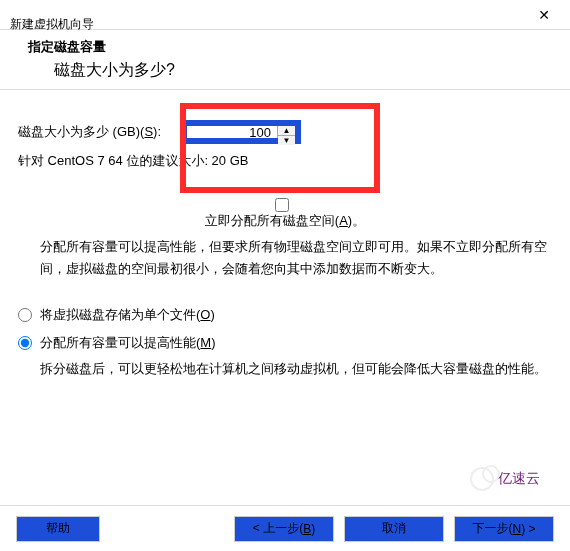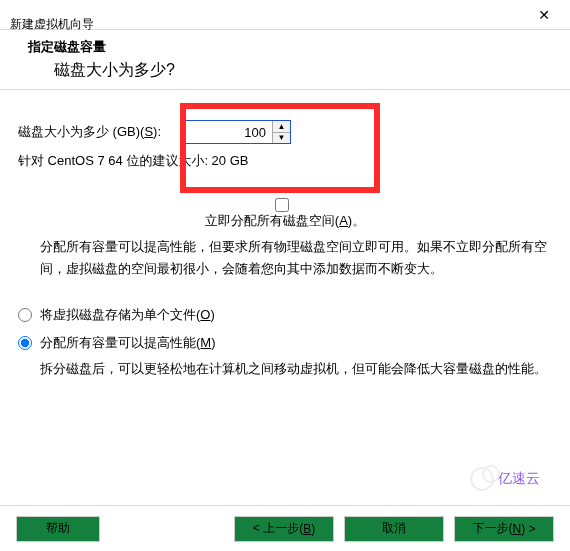--- a/index.html
+++ b/index.html
@@ -42,21 +42,21 @@
   .content {
     position: relative;
     padding: 30px 18px 10px 18px;
   }
   .row { display: flex; align-items: center; margin-bottom: 8px; }
   .disk-label { font-size: 13px; }
   .disk-label .hotkey { text-decoration: underline; }
   .spinner {
     display: inline-flex;
     align-items: stretch;
-    border: 1px solid #1d4ed8;
+    border: 6px solid #1d4ed8;
     height: 24px;
     margin-left: 20px;
     background: #fff;
   }
   .spinner input {
     border: none;
     outline: none;
     width: 90px;
     text-align: right;
     padding: 0 6px;
@@ -108,39 +108,39 @@
     right: 0;
     height: 46px;
     border-top: 1px solid #ddd;
     display: flex;
     align-items: center;
     padding: 0 16px;
   }
   .btn {
     height: 26px;
     min-width: 100px;
-    background: #15803d;
+    background: #1d4ed8;
     border: 1px solid #ccc;
     display: flex;
     align-items: center;
     justify-content: center;
     font-size: 12px;
     cursor: pointer;
     padding: 0 10px;
   }
   .btn .hotkey { text-decoration: underline; }
   .btn-help { min-width: 84px; }
   .btnbar-spacer { flex: 1; }
   .btn + .btn { margin-left: 10px; }
   .watermark {
     position: absolute;
     right: 30px;
     bottom: 60px;
     font-size: 14px;
-    color: #8b5cf6;
+    color: #701a75;
     display: flex;
     align-items: center;
     pointer-events: none;
   }
   .watermark .wm-icon {
     display: inline-block;
     width: 24px;
     height: 24px;
     border-radius: 50%;
     border: 2px solid #eee;

